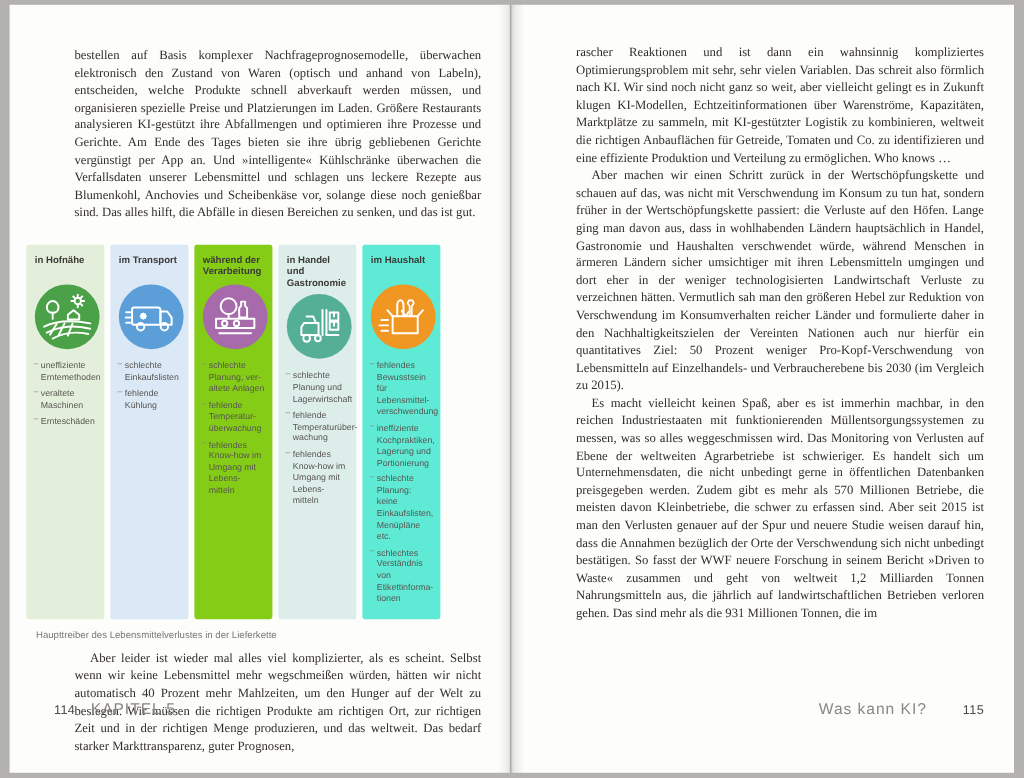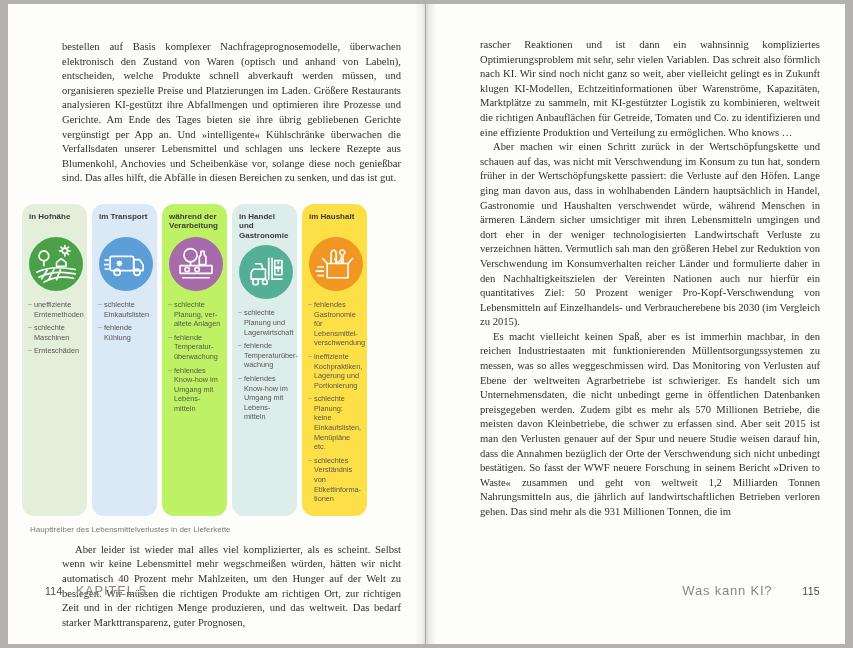--- a/index.html
+++ b/index.html
@@ -35,21 +35,21 @@
   .indent{text-indent:13px;}
   .p2-left{margin-top:9px;}
 
   
   .infographic{
     display:flex;gap:5px;
     margin:18px 0 0 -40px;width:345px;
     font-family:"Liberation Sans", sans-serif;
   }
   .info-col{
-    width:65px;box-sizing:border-box;border-radius:12px;
+    width:65px;box-sizing:border-box;border-radius:2px;
     padding:8px 6px 8px 7px;min-height:224px;
   }
   .col-title{
     font-size:8px;font-weight:bold;line-height:9.5px;color:#3b3a38;
     min-height:20px;
   }
   .col-circle{
     width:54px;height:54px;border-radius:50%;
     margin:5px auto 9px auto;
     display:flex;align-items:center;justify-content:center;
@@ -107,21 +107,21 @@
               <path d="M9 17v4.5"></path>
               <path d="M20.5 18.5l4.3-3.4 4.3 3.4v3.5h-8.6z"></path>
               <path d="M2.5 27.5c10-5 22-5 35-2.5"></path>
               <path d="M4.5 32c11-5.5 21-5.5 33-3"></path>
               <path d="M9 36.5c9-5 17.5-5.5 27-3.5"></path>
               <path d="M12 25.5l-5 8M18 25l-4.5 9M24 25.2l-3.5 9"></path>
             </svg>
           </div>
           <ul class="col-items">
             <li>uneffiziente Erntemethoden</li>
-            <li>schlechte Maschinen</li>
+            <li>veraltete Maschinen</li>
             <li>Ernteschäden</li>
           </ul>
         </div>
 
         <div class="info-col" style="background-color: rgb(219, 232, 245);">
           <div class="col-title">im Transport</div>
           <div class="col-circle" style="background-color: rgb(92, 159, 216);">
             <svg width="44" height="44" viewBox="0 0 40 40" fill="none" stroke="#ffffff" stroke-width="1.5" stroke-linecap="round" stroke-linejoin="round">
               <path d="M7 13h18a2 2 0 0 1 2 2v11H7a1.5 1.5 0 0 1-1.5-1.5V14.5A1.5 1.5 0 0 1 7 13z"></path>
               <path d="M27 16h5.2l3.3 4.6V26H27z"></path>
@@ -130,21 +130,21 @@
               <path d="M14 17.5v4M12 19.5h4M12.6 18.1l2.8 2.8M15.4 18.1l-2.8 2.8"></path>
               <path d="M1 16.5h3M0.5 20.5h3.5M1 24.5h3"></path>
             </svg>
           </div>
           <ul class="col-items">
             <li>schlechte Einkaufslisten</li>
             <li>fehlende Kühlung</li>
           </ul>
         </div>
 
-        <div class="info-col" style="background-color: #bef264;">
+        <div class="info-col" style="background-color: #84cc16;">
           <div class="col-title">während der Verarbeitung</div>
           <div class="col-circle" style="background-color: rgb(167, 106, 170);">
             <svg width="44" height="44" viewBox="0 0 40 40" fill="none" stroke="#ffffff" stroke-width="1.5" stroke-linecap="round" stroke-linejoin="round">
               <circle cx="15" cy="12" r="6"></circle>
               <path d="M15 18v3"></path>
               <path d="M27.5 8.5v3.2l1.5 1.8v7h-6v-7l1.5-1.8V8.5z"></path>
               <path d="M5.5 21.5h29v7h-29z"></path>
               <circle cx="12" cy="25" r="2"></circle>
               <circle cx="21" cy="25" r="2"></circle>
               <path d="M8 32.5h24"></path>
@@ -171,33 +171,33 @@
               <path d="M31.2 9.5v3M31.2 16.5v3"></path>
             </svg>
           </div>
           <ul class="col-items">
             <li>schlechte Planung und Lagerwirtschaft</li>
             <li>fehlende Temperaturüber-wachung</li>
             <li>fehlendes Know-how im Umgang mit Lebens-mitteln</li>
           </ul>
         </div>
 
-        <div class="info-col" style="background-color: #fde047;">
+        <div class="info-col" style="background-color: #5eead4;">
           <div class="col-title">im Haushalt</div>
           <div class="col-circle" style="background-color: rgb(240, 150, 35);">
             <svg width="44" height="44" viewBox="0 0 40 40" fill="none" stroke="#ffffff" stroke-width="1.5" stroke-linecap="round" stroke-linejoin="round">
               <path d="M12 19.5h19v13H12z"></path>
               <path d="M12 19.5l-4-4.5M31 19.5l4-4.5M21.5 19.5l-2.5-4M21.5 19.5l3.5-4"></path>
               <path d="M15.5 19V11c0-2 1.2-3.5 2.4-3.5s2.3 1.5 2.3 3.5v8"></path>
               <path d="M26.5 19v-7l1.6-2.2-1-2.3h-2.8l-1 2.3 1.6 2.2v7" stroke-width="1.3"></path>
               <path d="M3.5 22.5h5M2 26.5h6.5M3.5 30.5h5"></path>
             </svg>
           </div>
           <ul class="col-items">
-            <li>fehlendes Gastronomie für Lebensmittel-verschwendung</li>
+            <li>fehlendes Bewusstsein für Lebensmittel-verschwendung</li>
             <li>ineffiziente Kochpraktiken, Lagerung und Portionierung</li>
             <li>schlechte Planung: keine Einkaufslisten, Menüpläne etc.</li>
             <li>schlechtes Verständnis von Etikettinforma-tionen</li>
           </ul>
         </div>
 
       </div>
 
       <div class="info-caption">Haupttreiber des Lebensmittelverlustes in der Lieferkette</div>
 

